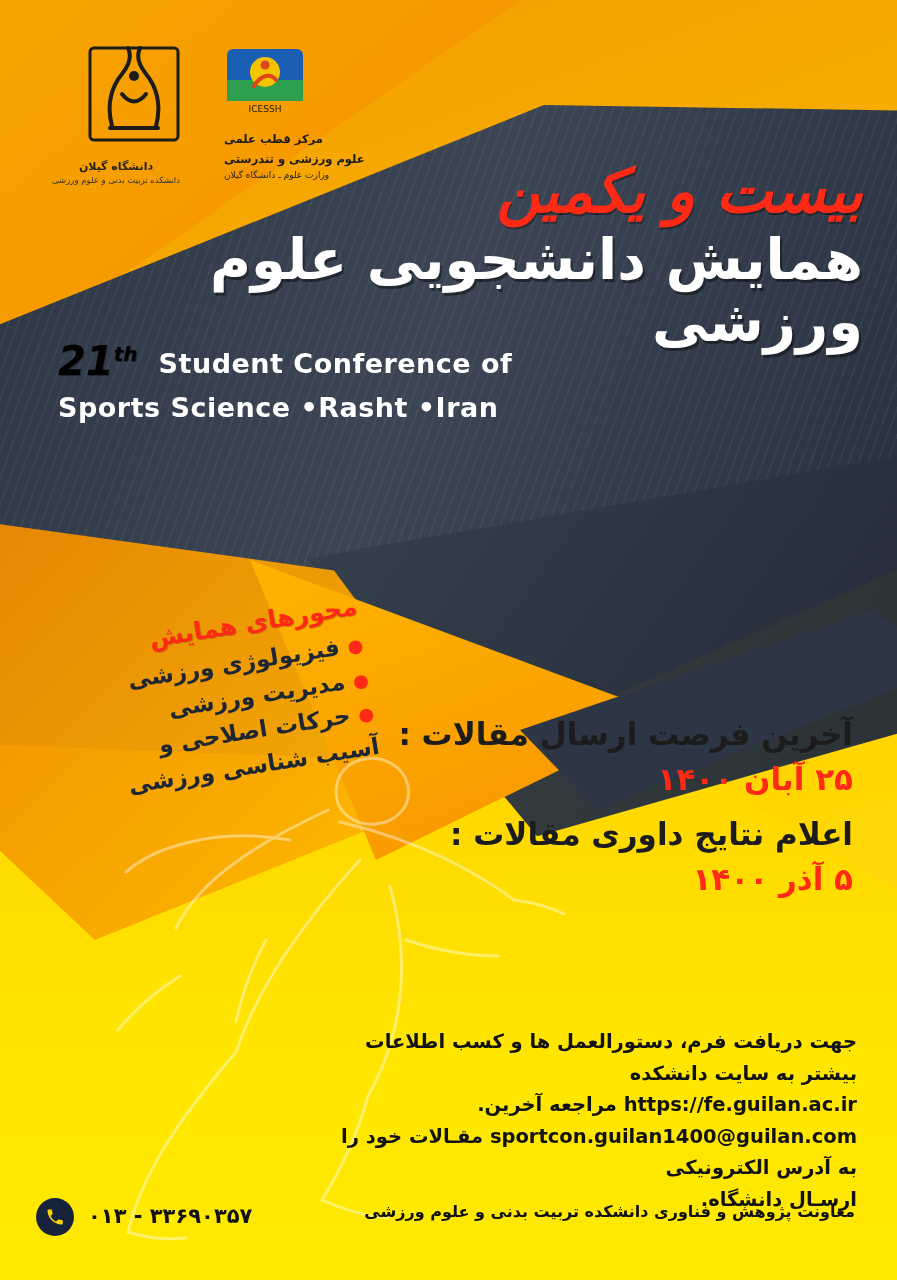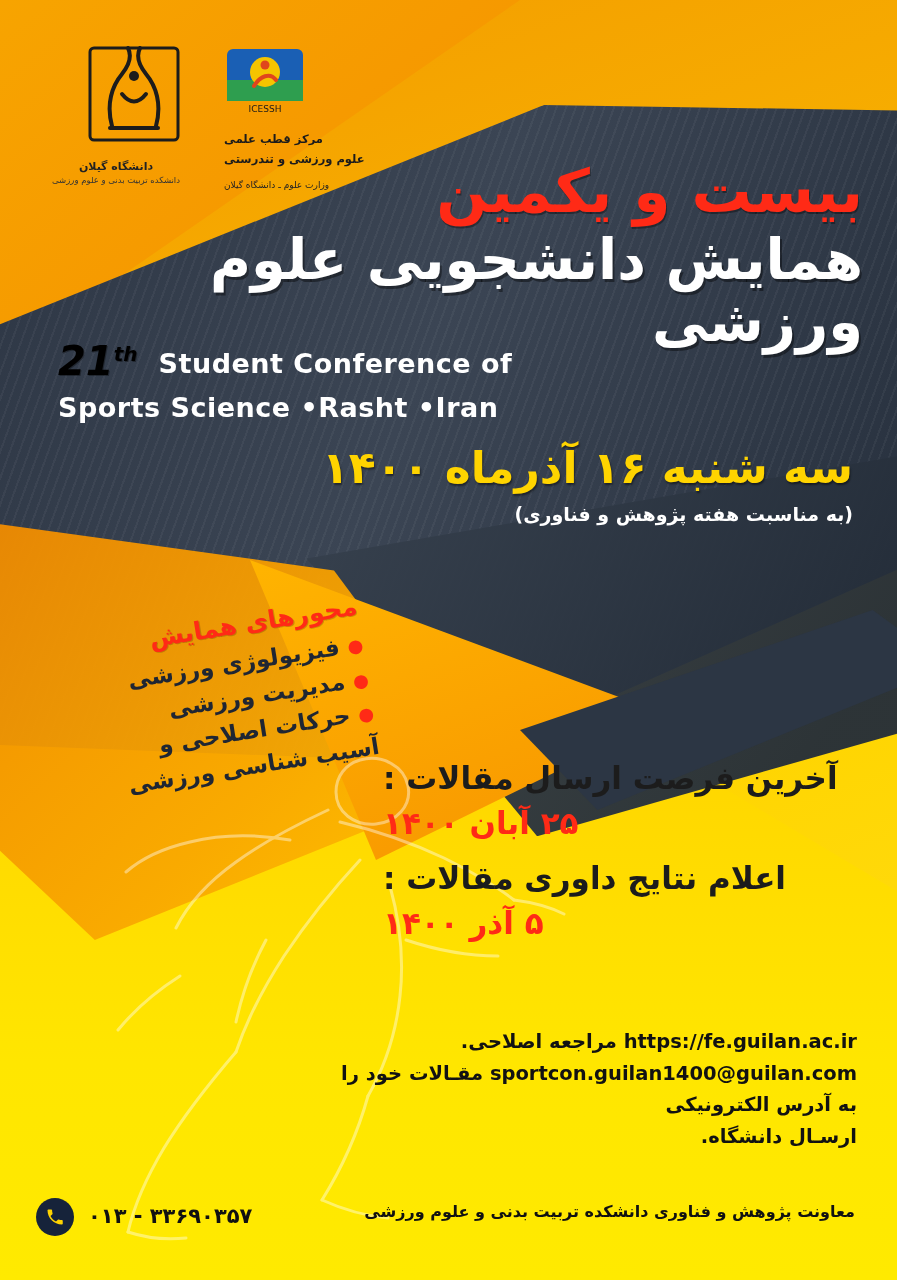--- a/index.html
+++ b/index.html
@@ -114,39 +114,39 @@
     font-size: 11.5px;
     font-weight: bold;
     line-height: 1.5;
     margin-top: 3px;
     color: #1b1b1b;
   }
   .logo-icessh .icessh-sub {
     font-size: 9px;
     color: #222;
     line-height: 1.4;
-    margin-top: 10px;
   }
 
   
   .headline-wrap {
     position: absolute;
     right: 34px;
     top: 160px;
     text-align: right;
     width: 700px;
   }
   .headline-1 {
     font-size: 60px;
     font-weight: bold;
     color: #ff2a16;
     letter-spacing: 1px;
     line-height: 1.05;
     text-shadow: 1px 2px 0 rgba(0,0,0,.35);
     direction: rtl;
+    font-style: italic;
   }
   .headline-2 {
     font-size: 56px;
     font-weight: bold;
     color: #ffffff;
     line-height: 1.1;
     margin-top: 6px;
     text-shadow: 2px 3px 0 rgba(0,0,0,.4);
     direction: rtl;
   }
@@ -234,23 +234,23 @@
   .topic-item .bullet {
     color: #ff2a16;
     font-size: 18px;
     margin-left: 8px;
   }
 
   
   .deadlines {
     position: absolute;
     right: 44px;
-    top: 756px;
+    top: 712px;
     width: 470px;
-    text-align: left;
+    text-align: right;
     direction: rtl;
   }
   .dl-label {
     font-size: 31px;
     font-weight: bold;
     color: #1c1c1c;
     line-height: 1.45;
   }
   .dl-value {
     font-size: 31px;
@@ -383,44 +383,41 @@
   </div>
 
   <div class="eng-wrap">
     <div>
       <span class="eng-num"><span>21</span><sup>th</sup></span>
       <span class="eng-line1">Student Conference of</span>
     </div>
     <div class="eng-line2">Sports Science •Rasht •Iran</div>
   </div>
 
-  <div class="date-wrap">
-    <div class="date-main">سه شنبه ۱۶ آذرماه ۱۴۰۰</div>
-    <div class="date-note">(به مناسبت هفته پژوهش و فناوری)</div>
-  </div>
 
   <div class="topics">
     <div class="topics-title">محورهای همایش</div>
     <div class="topic-item"><span class="bullet">●</span><span>فیزیولوژی ورزشی</span></div>
     <div class="topic-item"><span class="bullet">●</span><span>مدیریت ورزشی</span></div>
     <div class="topic-item"><span class="bullet">●</span><span>حرکات اصلاحی و</span></div>
     <div class="topic-item"><span>آسیب شناسی ورزشی</span></div>
   </div>
 
   <div class="deadlines">
     <div class="dl-label">آخرین فرصت ارسال مقالات :</div>
     <div class="dl-value">۲۵ آبان ۱۴۰۰</div>
     <div class="dl-label">اعلام نتایج داوری مقالات :</div>
     <div class="dl-value">۵ آذر ۱۴۰۰</div>
   </div>
 
   <div class="info">
+    <div>جهت دریافت فرم، دستورالعمل ها و کسب اطلاعات بیشتر به سایت دانشکده</div>
     <div>
       <span class="ltr">https://fe.guilan.ac.ir</span>
-      <span>مراجعه اصلاحی.</span>
+      <span>مراجعه آخرین.</span>
     </div>
     <div>
       <span class="ltr">sportcon.guilan1400@guilan.com</span>
       <span>مقـالات خود را به آدرس الکترونیکی</span>
     </div>
     <div>ارسـال دانشگاه.</div>
   </div>
 
   <div class="footer">
     <div class="footer-right">معاونت پژوهش و فناوری دانشکده تربیت بدنی و علوم ورزشی</div>

